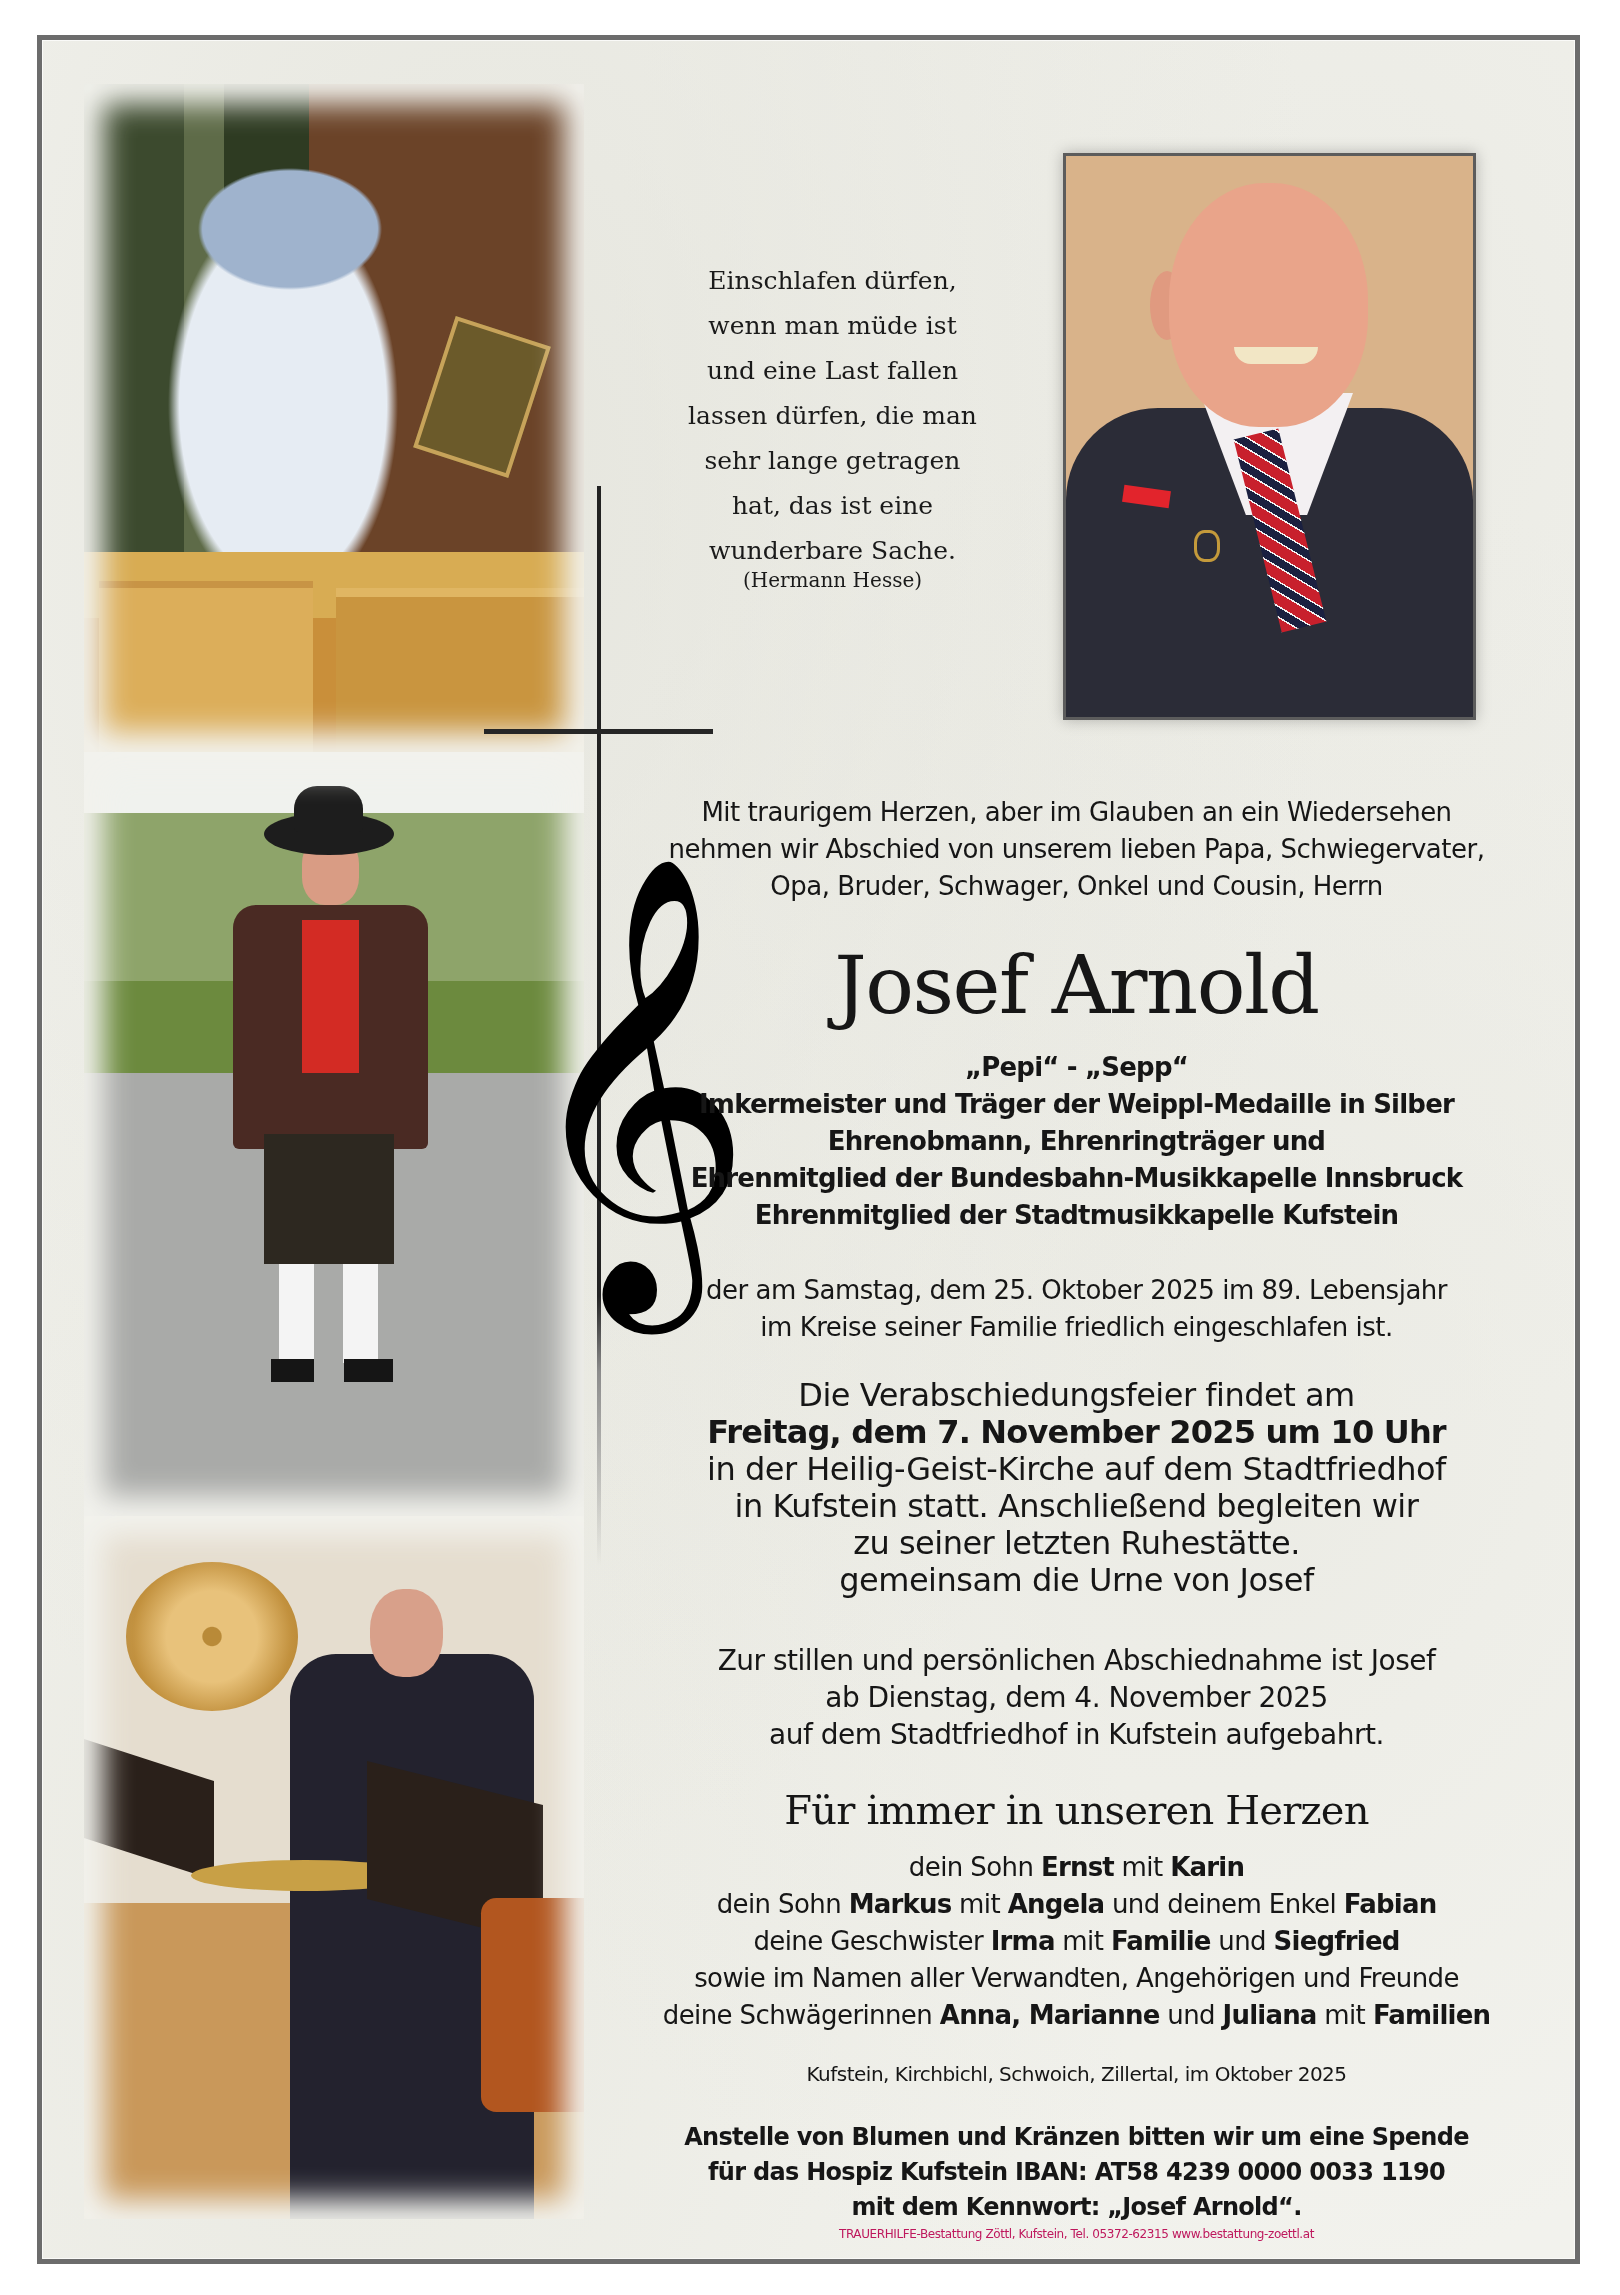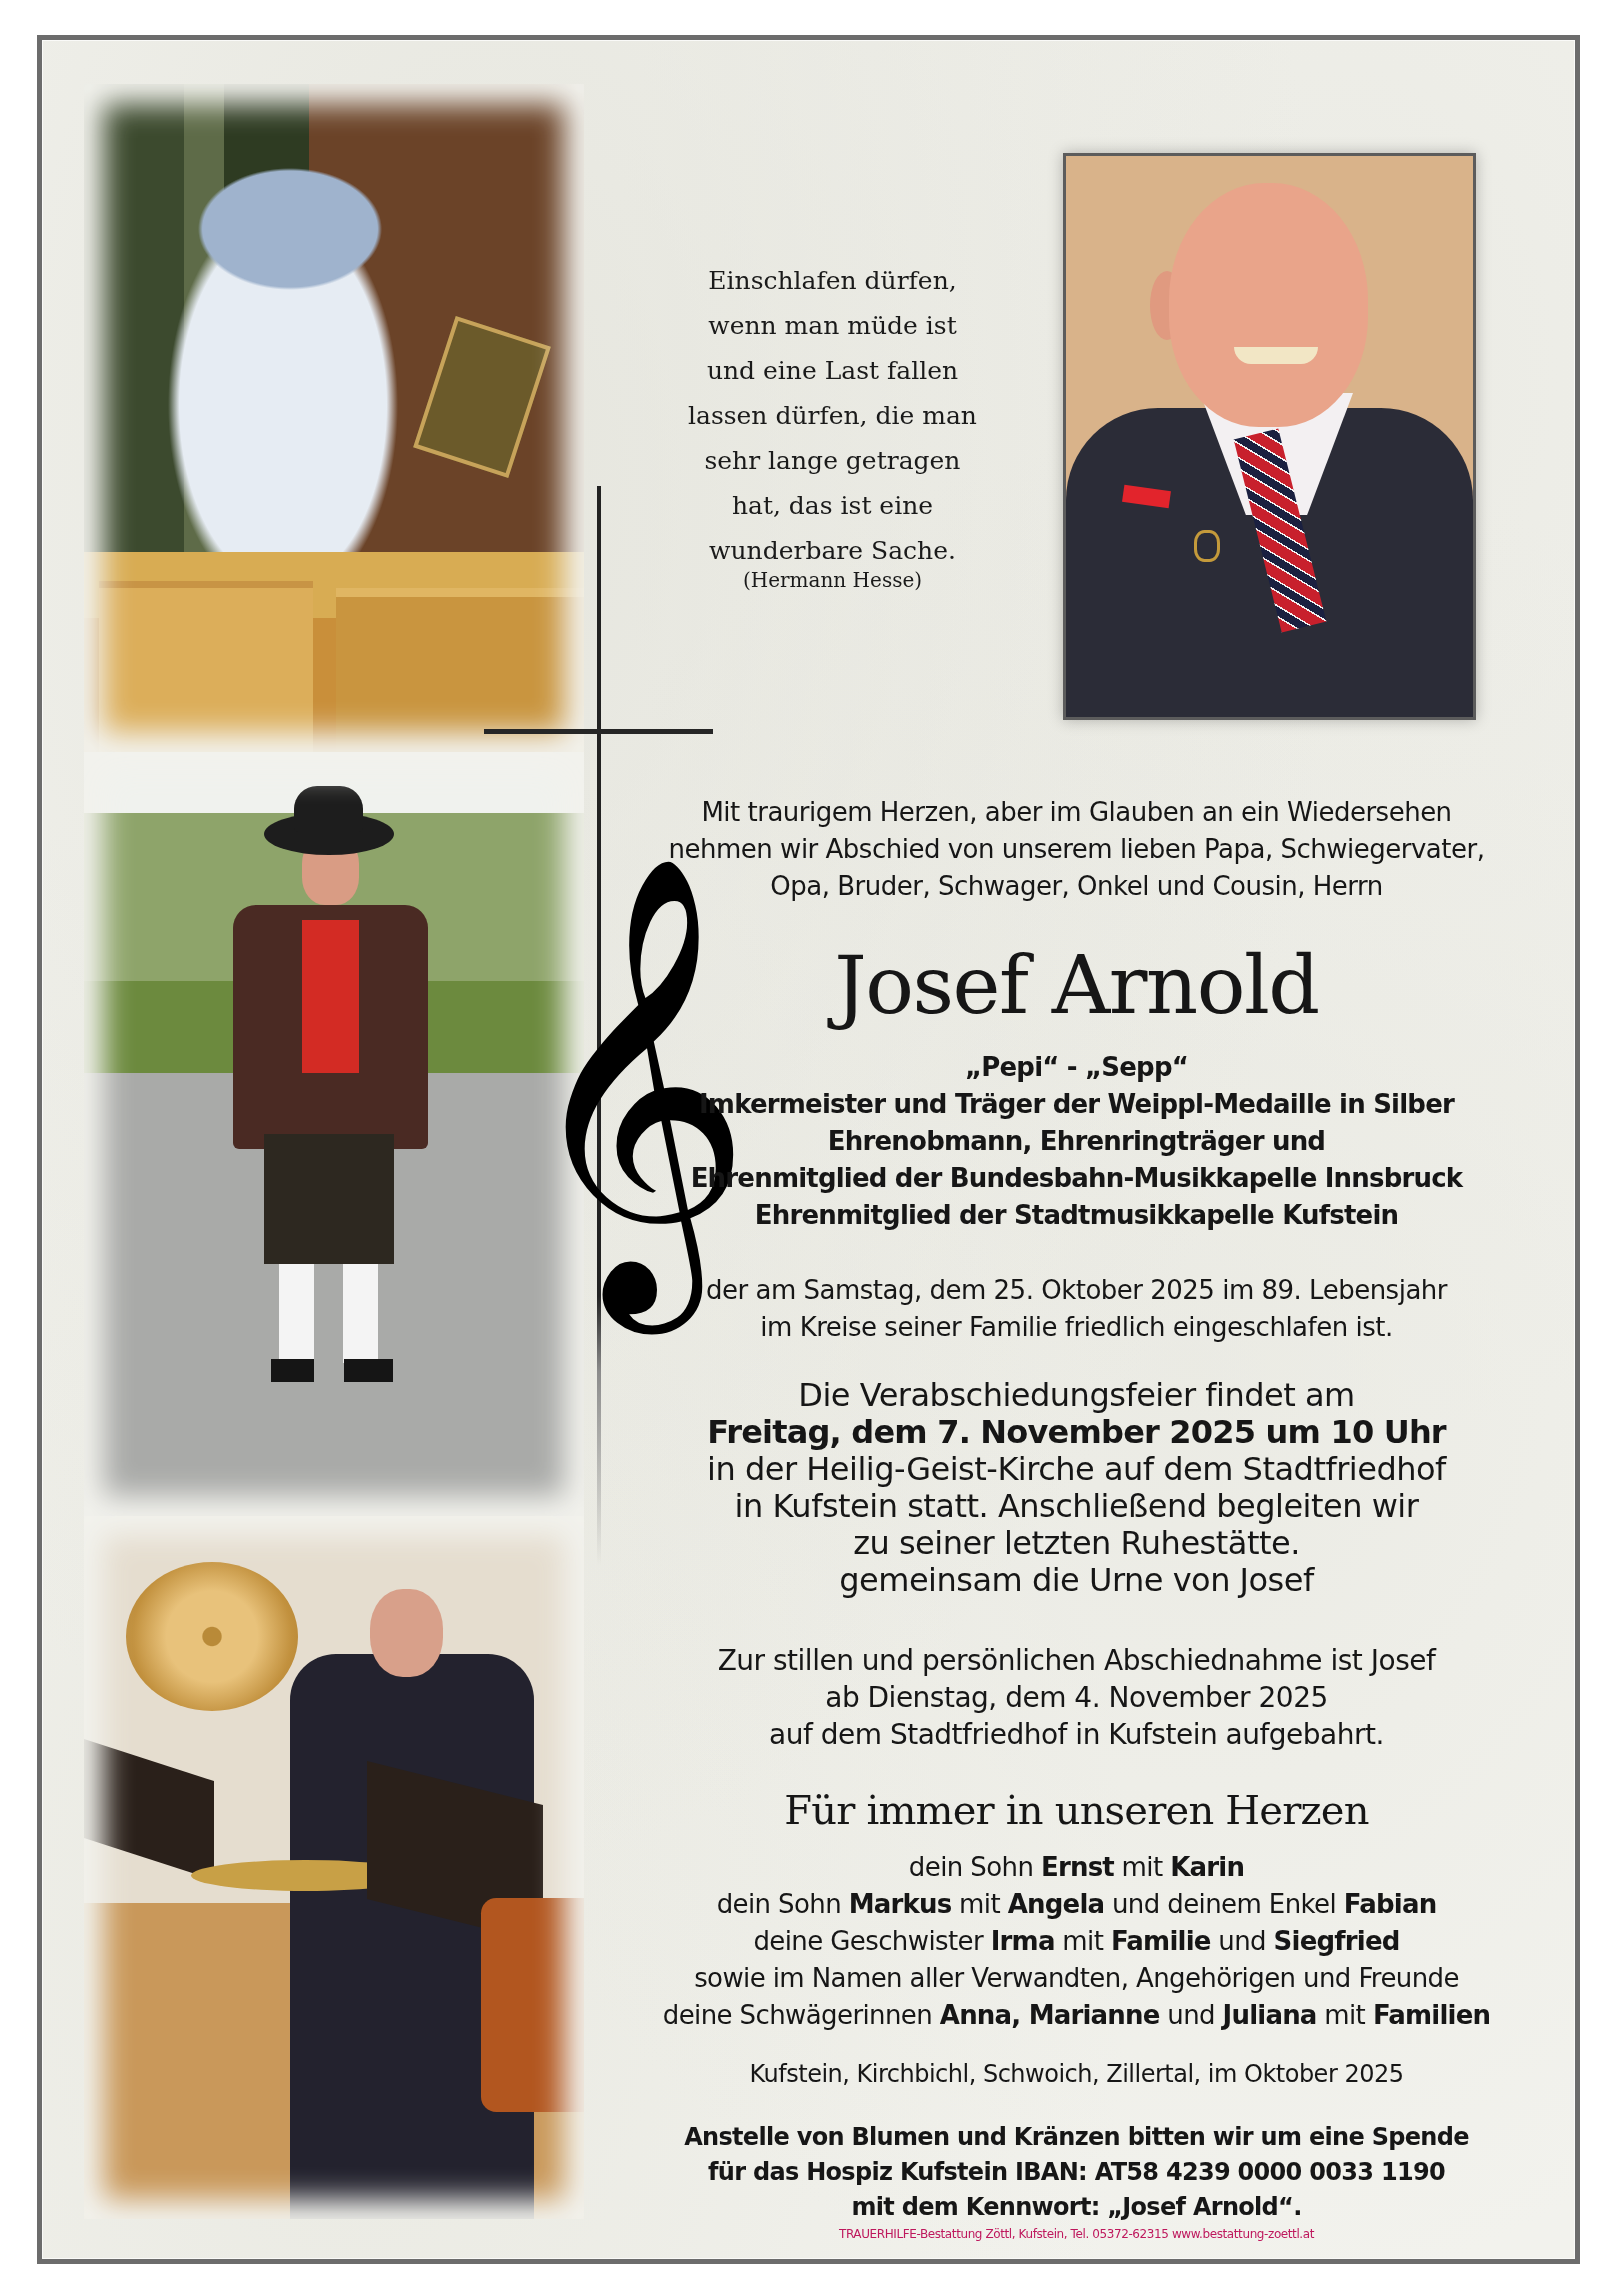--- a/index.html
+++ b/index.html
@@ -113,21 +113,21 @@
   .lead { top:794px; font-size:26px; line-height:37px; letter-spacing:-0.5px; }
   .name { top:936px; font-family:"DejaVu Serif", serif; font-size:81px; line-height:99px; letter-spacing:-1.5px; }
   .honors { top:1049px; font-size:26px; line-height:37px; font-weight:bold; letter-spacing:-0.8px; }
   .death { top:1272px; font-size:26px; line-height:37px; letter-spacing:-0.5px; }
   .ceremony { top:1377px; font-size:32px; line-height:37px; letter-spacing:-0.5px; }
   .ceremony .bold { font-weight:bold; letter-spacing:-0.8px; }
   .viewing { top:1642px; font-size:28px; line-height:37px; letter-spacing:-0.5px; }
   .forever { top:1780px; font-family:"DejaVu Serif", serif; font-size:40px; line-height:61px; letter-spacing:-0.8px; }
   .family { top:1849px; font-size:26px; line-height:37px; letter-spacing:-0.6px; }
   .family b { letter-spacing:-0.8px; }
-  .places { top:2057px; font-size:24px; line-height:34px; letter-spacing:-0.5px; }
+  .places { top:2057px; font-size:20px; line-height:34px; letter-spacing:-0.5px; }
   .donation { top:2120px; font-size:24px; line-height:35px; font-weight:bold; letter-spacing:-0.7px; }
   .footer { top:2221px; font-size:12px; line-height:26px; letter-spacing:-0.4px; color:#be185d; }
 </style>
 </head>
 <body>
 
 <div class="frame"></div>
 
 <div class="photo" id="photo1">
   <div class="scene"></div>

